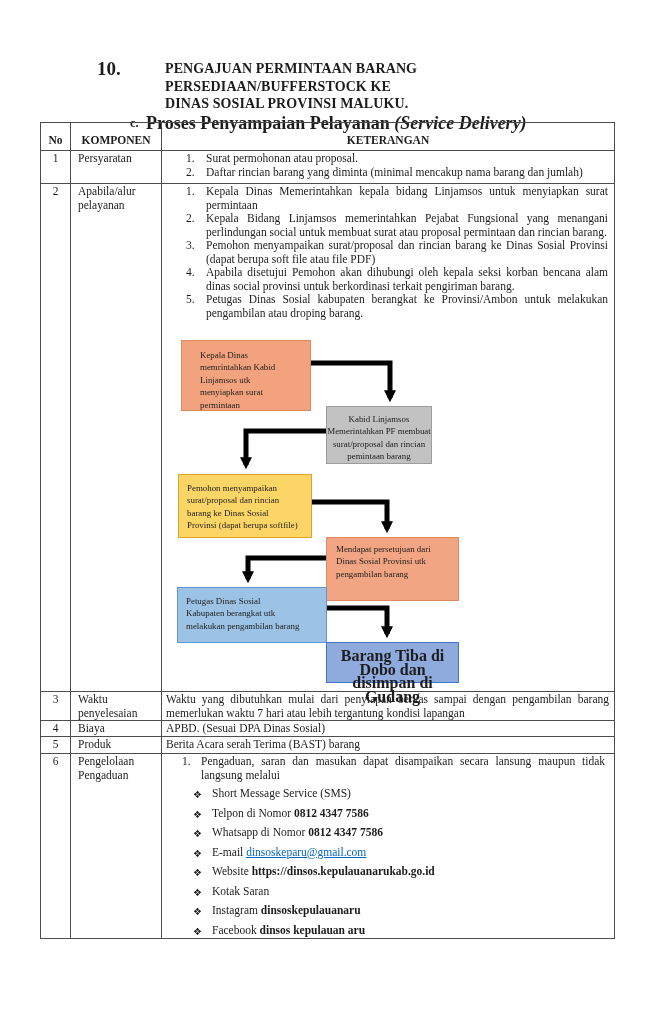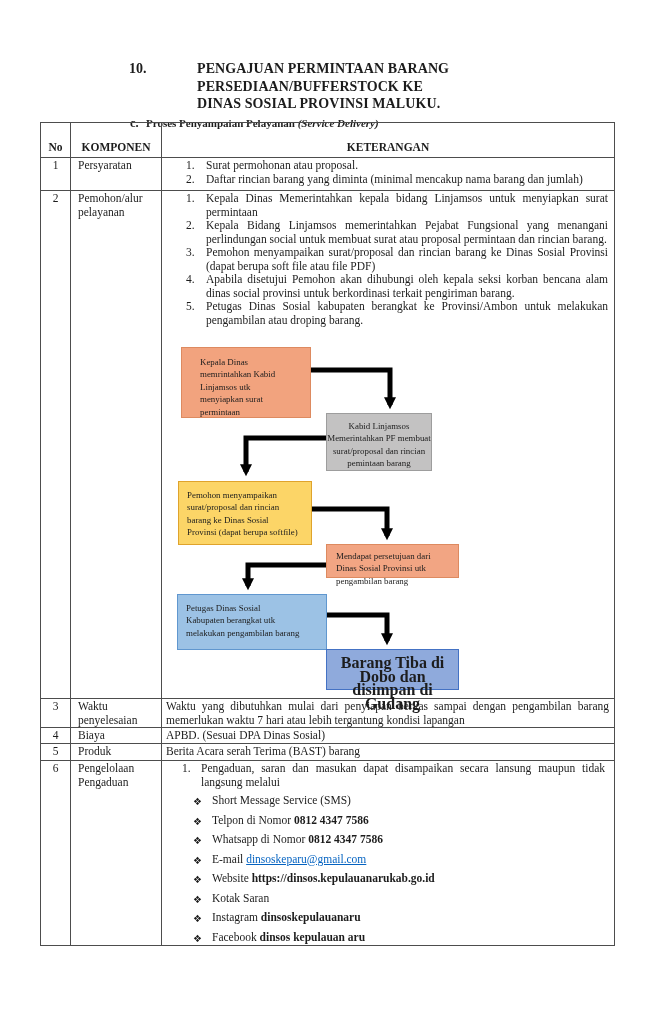--- a/index.html
+++ b/index.html
@@ -8,42 +8,42 @@
     width:667px;height:1024px;
     margin:0 auto;
     background:#ffffff;
     font-family:"Liberation Serif","DejaVu Serif",serif;
     color:#1c1c1c;
     overflow:hidden;
   }
   
   .heading{position:absolute;top:60px;left:97px;width:520px;}
   .heading-row{display:flex;}
-  .heading-num{flex:0 0 33px;font-weight:bold;font-size:14px;line-height:17.5px;margin-left:32px;}
+  .heading-num{flex:0 0 33px;font-weight:bold;font-size:19px;line-height:17.5px;}
   .heading-title{flex:1;font-weight:bold;font-size:14px;line-height:17.5px;white-space:pre-line;letter-spacing:.1px;margin-left:35px;}
   .subheading-row{display:flex;margin-top:2px;margin-left:33px;}
   .subheading-letter{flex:0 0 16px;font-weight:bold;font-size:12.5px;line-height:16px;}
-  .subheading-text{font-weight:bold;font-size:11px;line-height:16px;}
+  .subheading-text{font-weight:bold;font-size:18px;line-height:16px;}
   .subheading-text .svc{font-style:italic;}
   
   table.doc-table{
     position:absolute;top:122px;left:40px;
     border-collapse:collapse;table-layout:fixed;
     width:574px;
     font-size:11.5px;line-height:13.5px;
   }
   .doc-table col.c-no{width:30px;}
   .doc-table col.c-komp{width:91px;}
   .doc-table col.c-ket{width:453px;}
   .doc-table th,.doc-table td{
     border:1px solid #4d4d4d;
     padding:0;vertical-align:top;
     font-weight:normal;
   }
-  .doc-table th{font-weight:bold;text-align:center;height:16px;padding-top:18px;font-size:11.5px;}
+  .doc-table th{font-weight:bold;text-align:center;height:16px;padding-top:11px;font-size:11.5px;}
   td.cell-no{text-align:center;padding-top:1px;}
   td.cell-komp{padding:1px 3px 0 7px;}
   td.cell-ket{padding:1px 5px 0 4px;}
   .r1{height:33px;}
   .r3{height:28px;}
   .r4{height:16px;}
   .r5{height:17px;}
   .r6{height:157px;}
   .just{text-align:justify;margin-left:16px;}
   
@@ -69,21 +69,21 @@
   }
   .fc-box{
     position:absolute;box-sizing:border-box;
     border:1px solid;
     white-space:pre-line;
     color:#1d1d1d;
   }
   .fc-b1{left:19px;top:8px;width:130px;height:71px;padding:8px 2px 0 25px;}
   .fc-b2{left:164px;top:74px;width:106px;height:58px;text-align:center;padding-top:6px;}
   .fc-b3{left:16px;top:142px;width:134px;height:64px;padding:7px 2px 0 8px;}
-  .fc-b4{left:164px;top:205px;width:133px;height:34px;padding:5px 2px 0 9px;}
+  .fc-b4{left:164px;top:205px;width:133px;height:64px;padding:5px 2px 0 9px;}
   .fc-b5{left:15px;top:255px;width:150px;height:56px;padding:7px 2px 0 8px;}
   .fc-b6{left:164px;top:310px;width:133px;height:41px;text-align:center;
          font-weight:bold;font-size:16px;line-height:13.5px;padding-top:6px;}
   .fc-arrows{position:absolute;left:0;top:0;}
 </style>
 </head>
 <body>
 
 <div class="page">
 
@@ -122,21 +122,21 @@
             </div>
         <div class="oli">
               <span class="n">2.</span>
               <span class="t">Daftar rincian barang yang diminta (minimal mencakup nama barang dan jumlah)</span>
             </div>
       </td>
     </tr>
 
     <tr>
       <td class="cell-no">2</td>
-      <td class="cell-komp">Pemohon/alur pelayanan</td>
+      <td class="cell-komp">Apabila/alur pelayanan</td>
       <td class="cell-ket">
         <div class="r2wrap">
           <div class="oli">
                 <span class="n">1.</span>
                 <span class="t">Kepala Dinas Memerintahkan kepala bidang Linjamsos untuk menyiapkan surat permintaan</span>
               </div>
           <div class="oli">
                 <span class="n">2.</span>
                 <span class="t">Kepala Bidang Linjamsos memerintahkan Pejabat Fungsional yang menangani perlindungan social untuk membuat surat atau proposal permintaan dan rincian barang.</span>
               </div>

